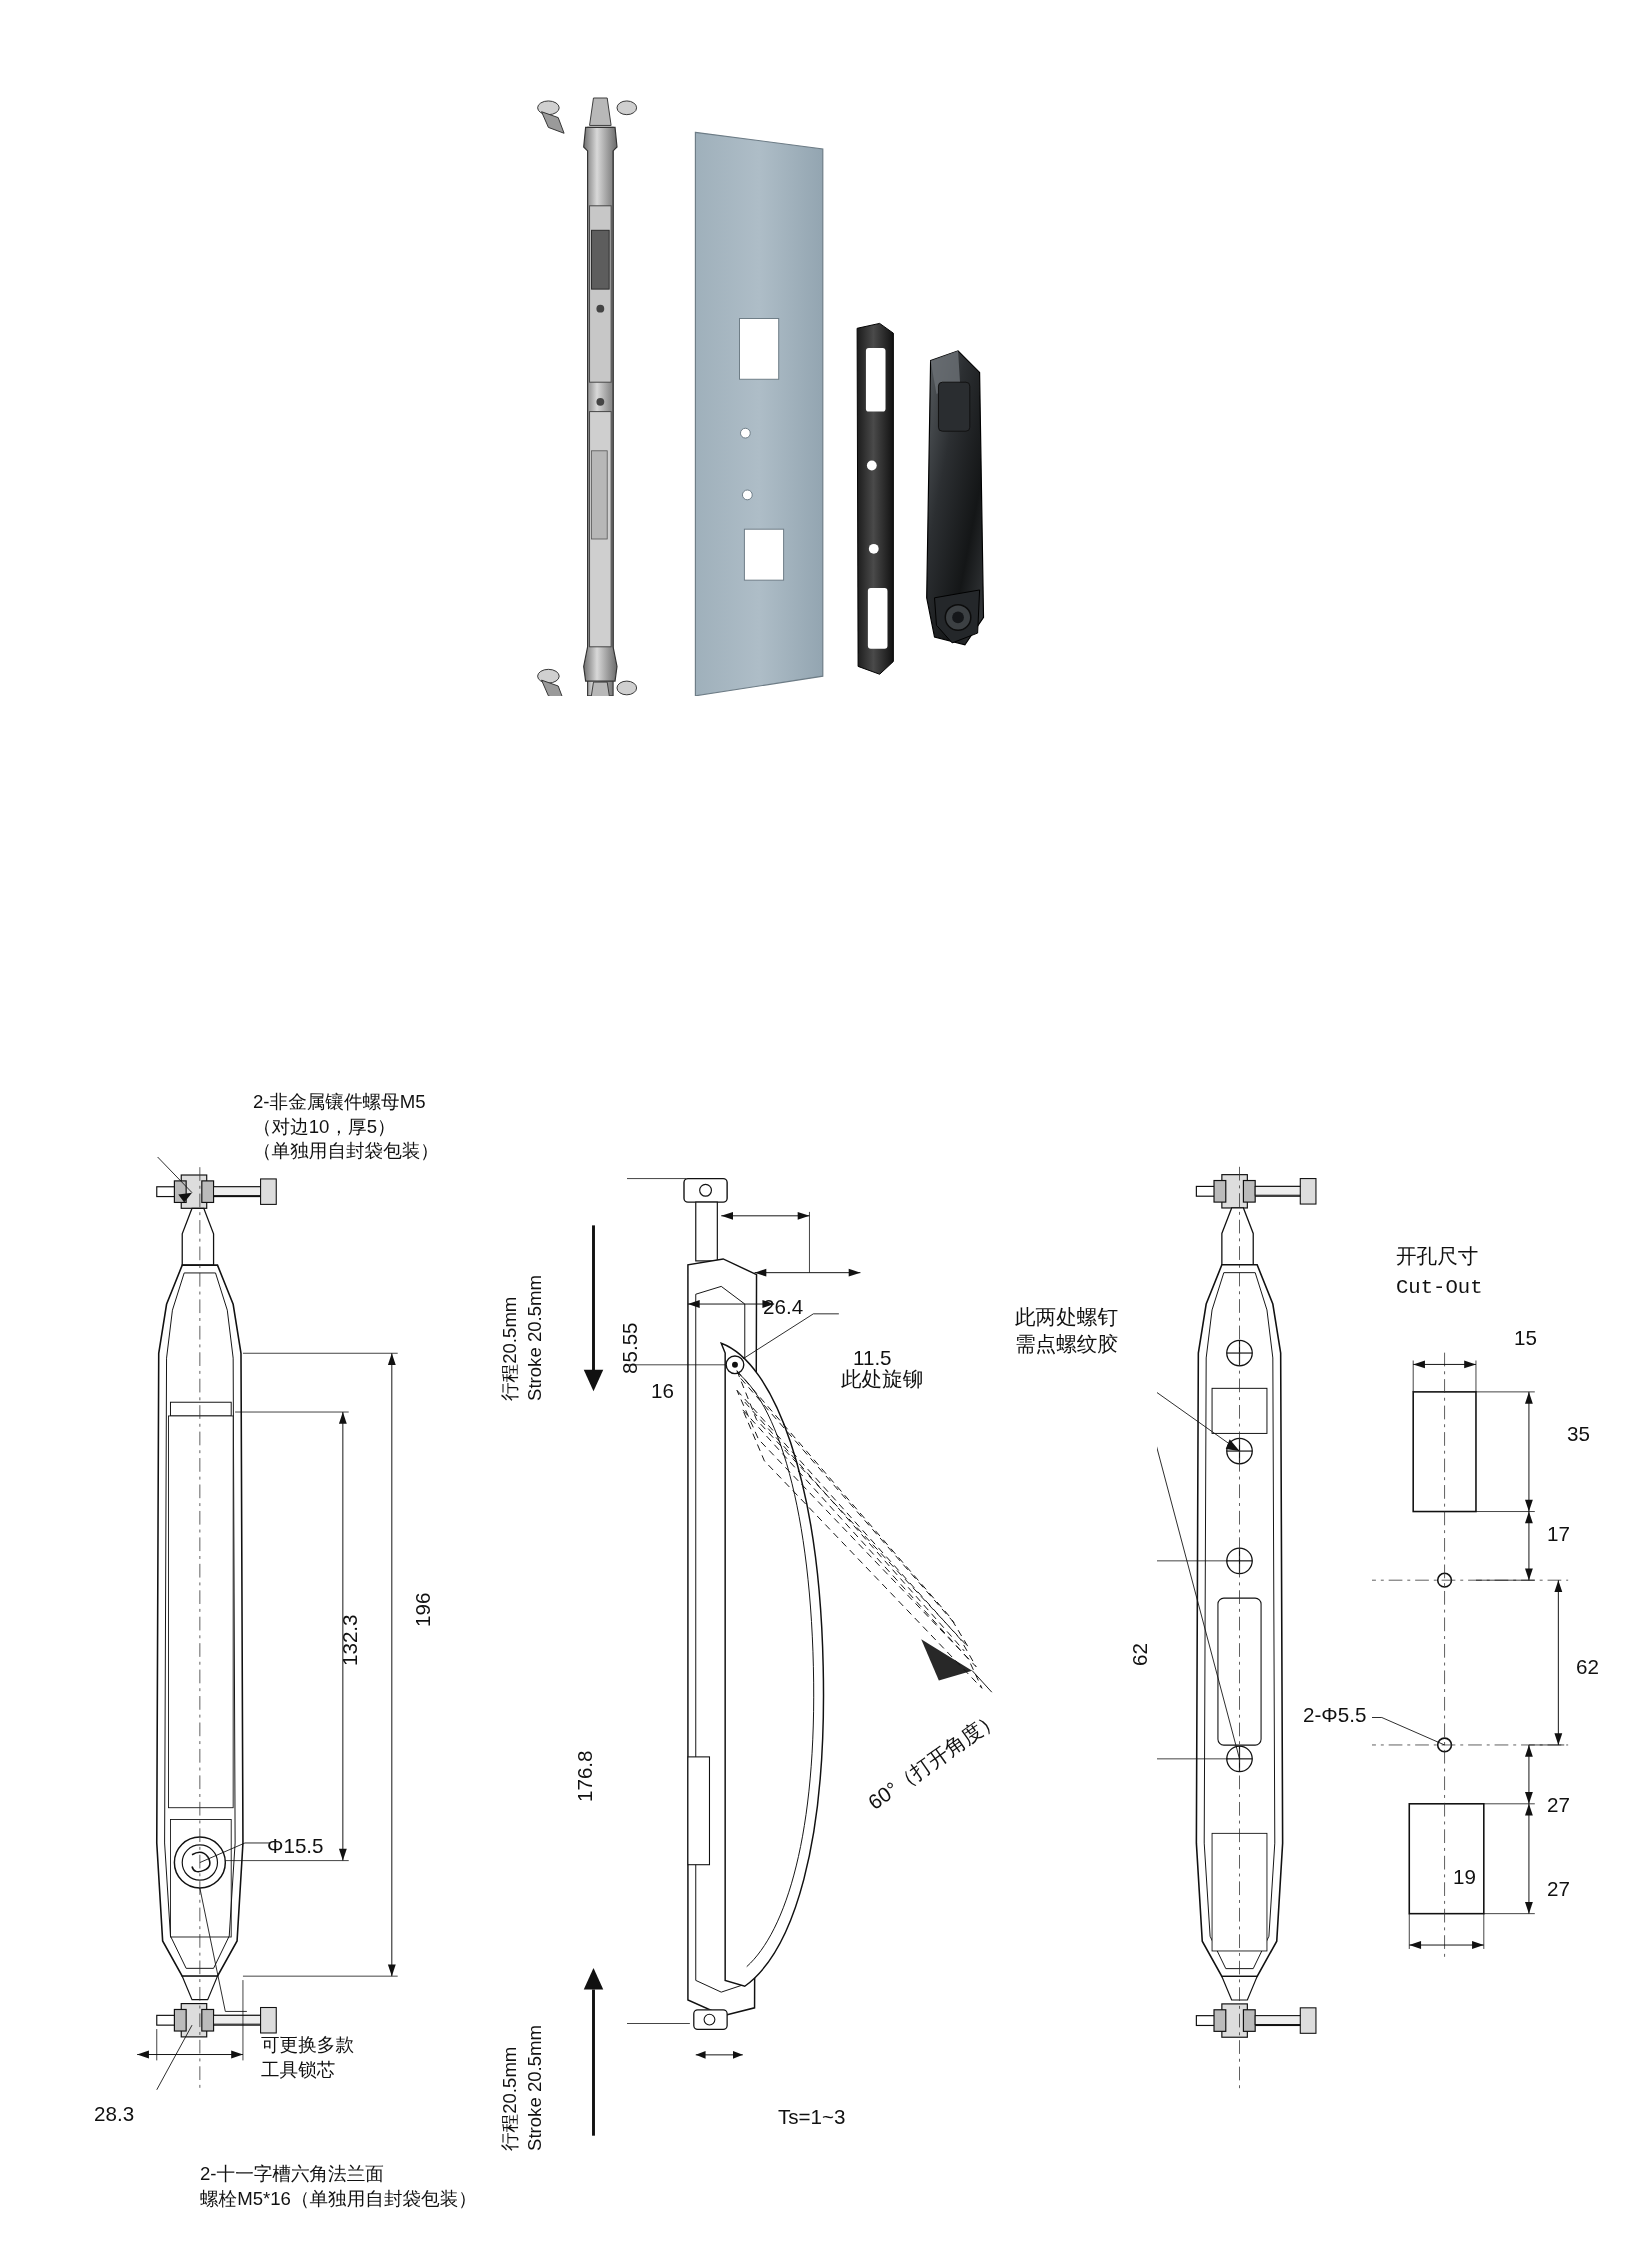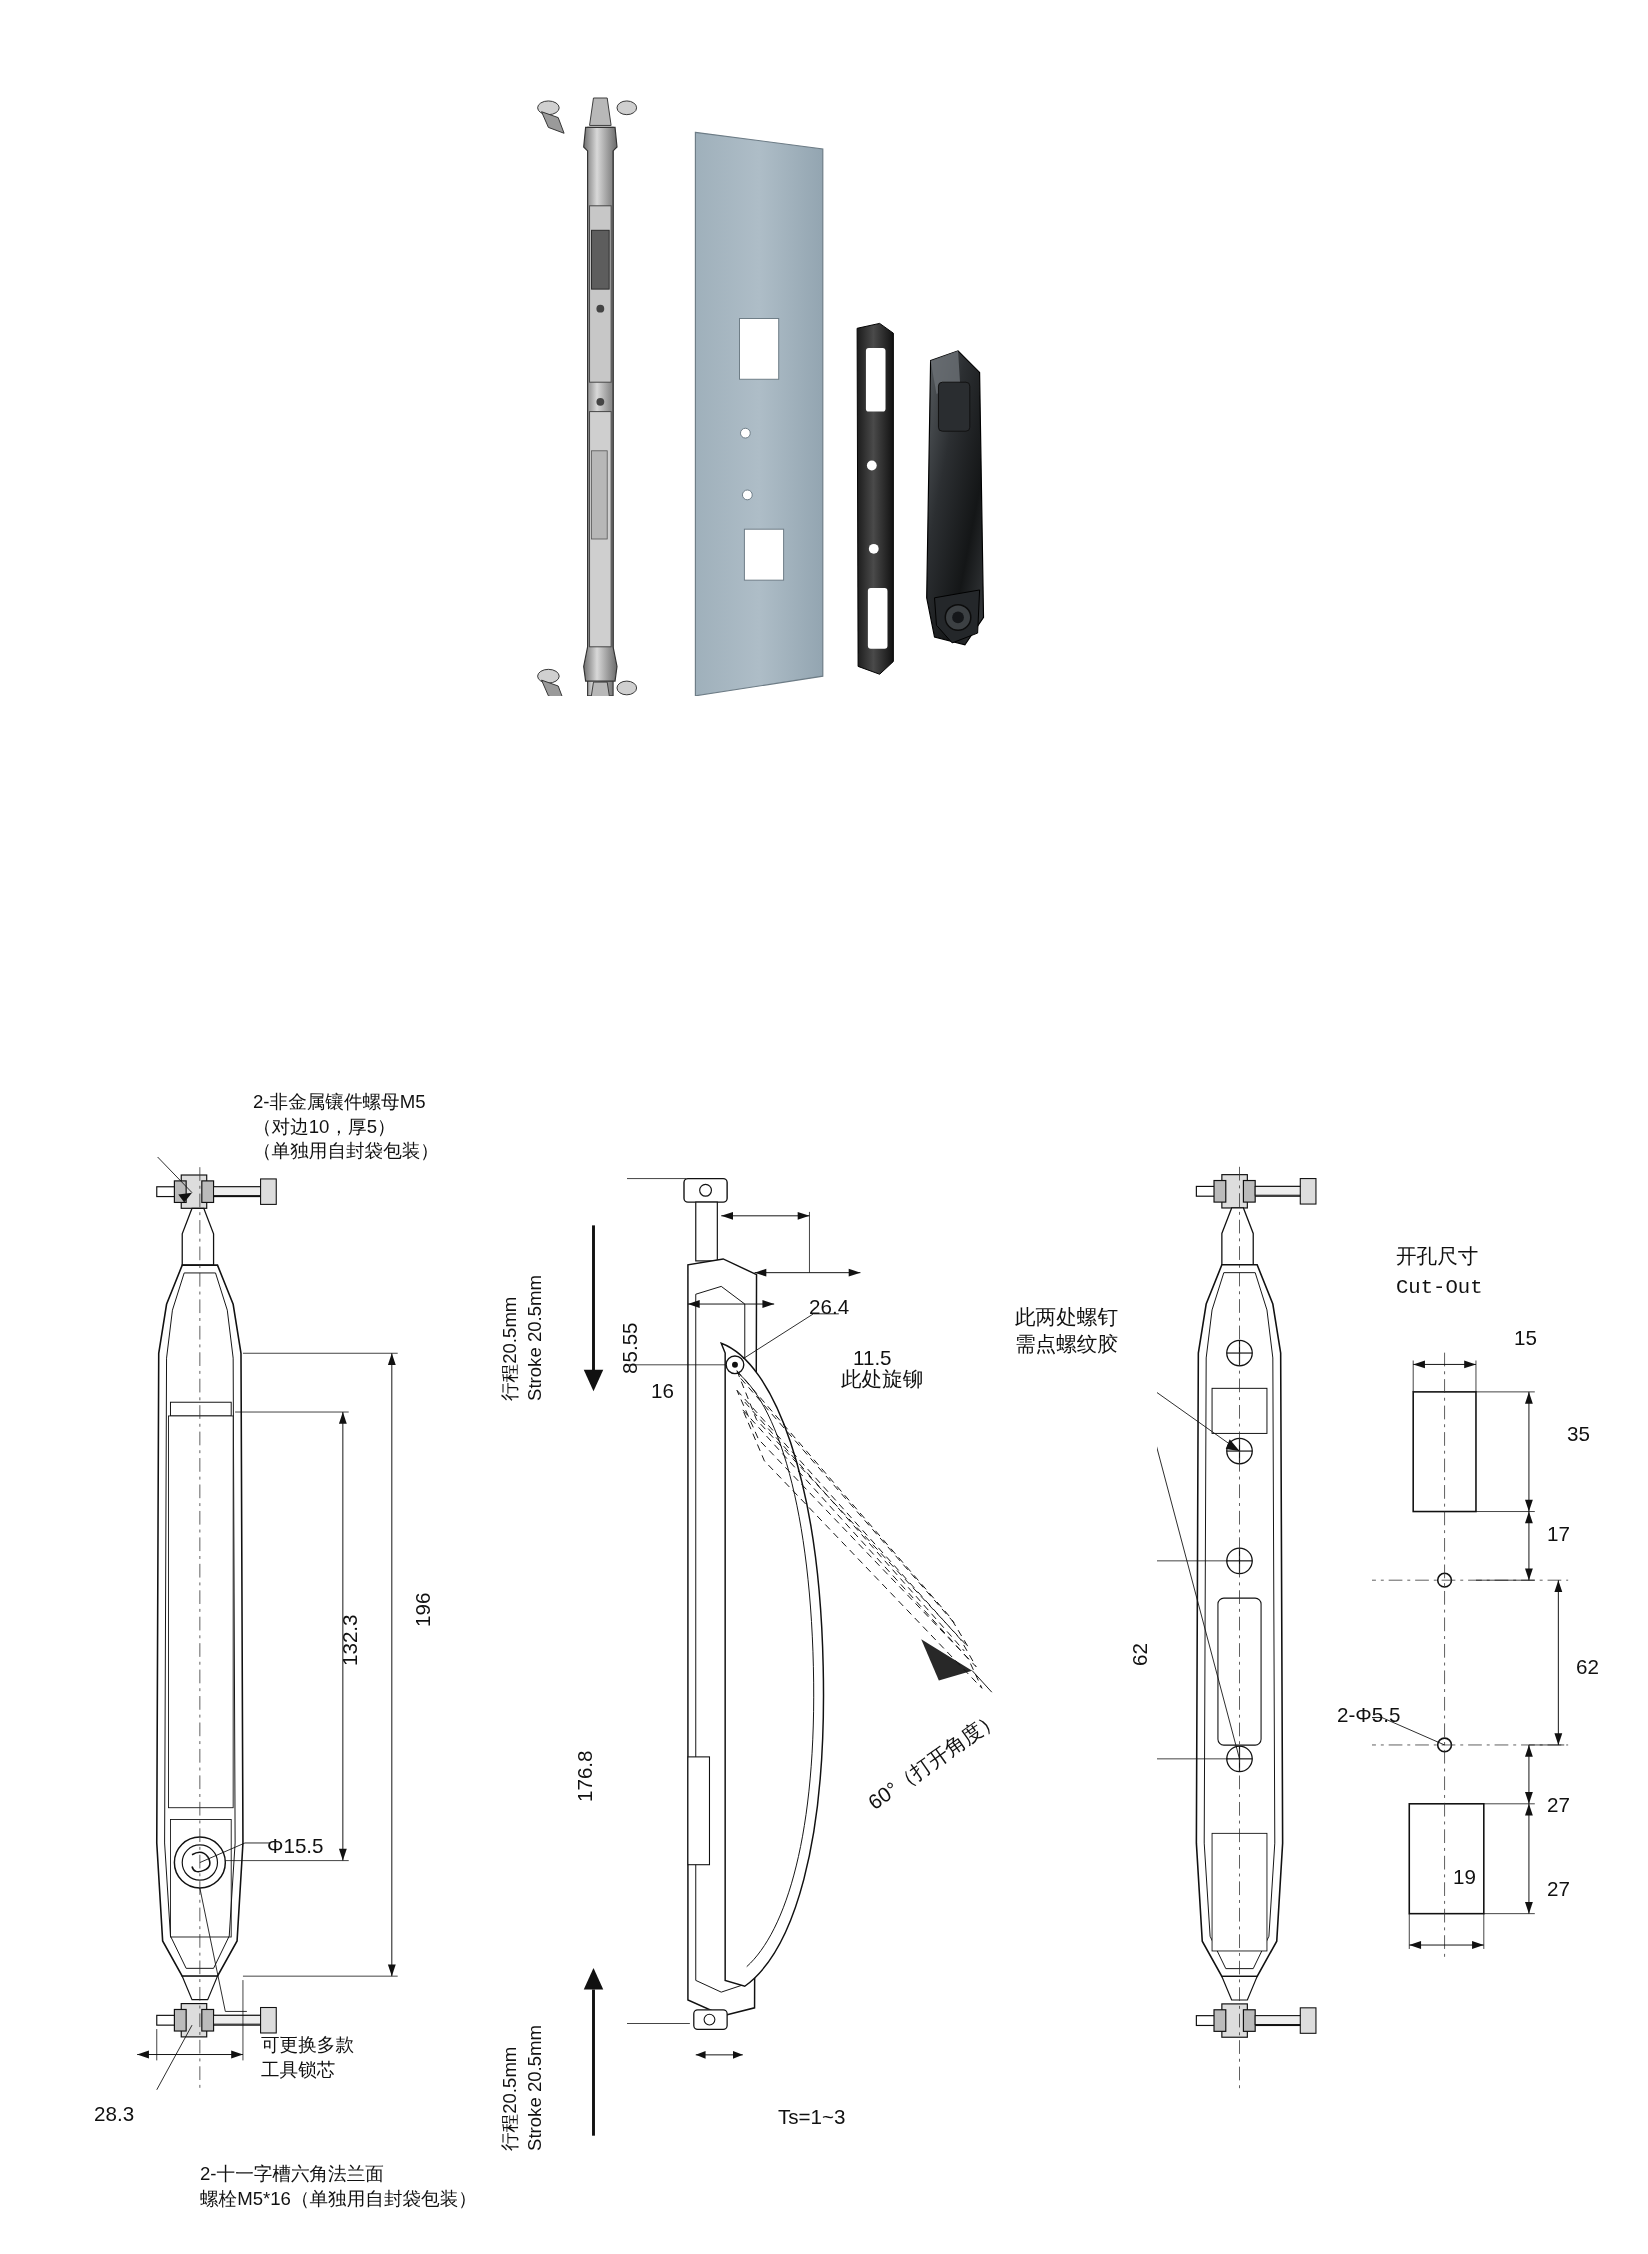--- a/index.html
+++ b/index.html
@@ -259,21 +259,21 @@
 
       <line x1="70" y1="916" x2="118" y2="916" stroke="#111" stroke-width="1"></line>
       <path d="M70 916 l10 -4 l0 8 z" fill="#111"></path>
       <path d="M118 916 l-10 -4 l0 8 z" fill="#111"></path>
       <line x1="-10" y1="884" x2="-10" y2="920" stroke="#111" stroke-width="0.8"></line>
     </svg>
   </div>
 
   <div class="abs txt-m" style="left:617px;top:1374px;transform:rotate(-90deg);transform-origin:left top;">85.55</div>
   <div class="abs txt-m" style="left:572px;top:1802px;transform:rotate(-90deg);transform-origin:left top;">176.8</div>
-  <div class="abs txt-m" style="left:809px;top:1294px;">26.4</div>
+  <div class="abs txt-m" style="left:763px;top:1294px;">26.4</div>
   <div class="abs txt-m" style="left:853px;top:1345px;">11.5</div>
   <div class="abs txt-m" style="left:651px;top:1378px;">16</div>
   <div class="abs txt-m" style="left:778px;top:2076px;margin-top:28px;">Ts=1~3</div>
   <div class="abs txt-m" style="left:841px;top:1366px;">此处旋铆</div>
   <div class="abs txt-m" style="left:863px;top:1794px;transform:rotate(-35deg);transform-origin:left top;">60°（打开角度）</div>
 
   <div class="abs" style="left:1157px;top:1157px;width:314px;height:941px;">
     <svg width="314" height="941" viewBox="0 0 320 960">
 
       <g>
@@ -401,16 +401,16 @@
     </svg>
   </div>
 
   <div class="abs txt-m" style="left:1514px;top:1325px;">15</div>
   <div class="abs txt-m" style="left:1453px;top:1864px;">19</div>
   <div class="abs txt-m" style="left:1547px;top:1421px;margin-left:20px;">35</div>
   <div class="abs txt-m" style="left:1547px;top:1521px;">17</div>
   <div class="abs txt-m" style="left:1576px;top:1654px;">62</div>
   <div class="abs txt-m" style="left:1547px;top:1792px;">27</div>
   <div class="abs txt-m" style="left:1547px;top:1876px;">27</div>
-  <div class="abs txt-m" style="left:1337px;top:1702px;">2-Φ5.5</div>
+  <div class="abs txt-m" style="left:1303px;top:1702px;">2-Φ5.5</div>
 
 </div>
 
 
 </body></html>

